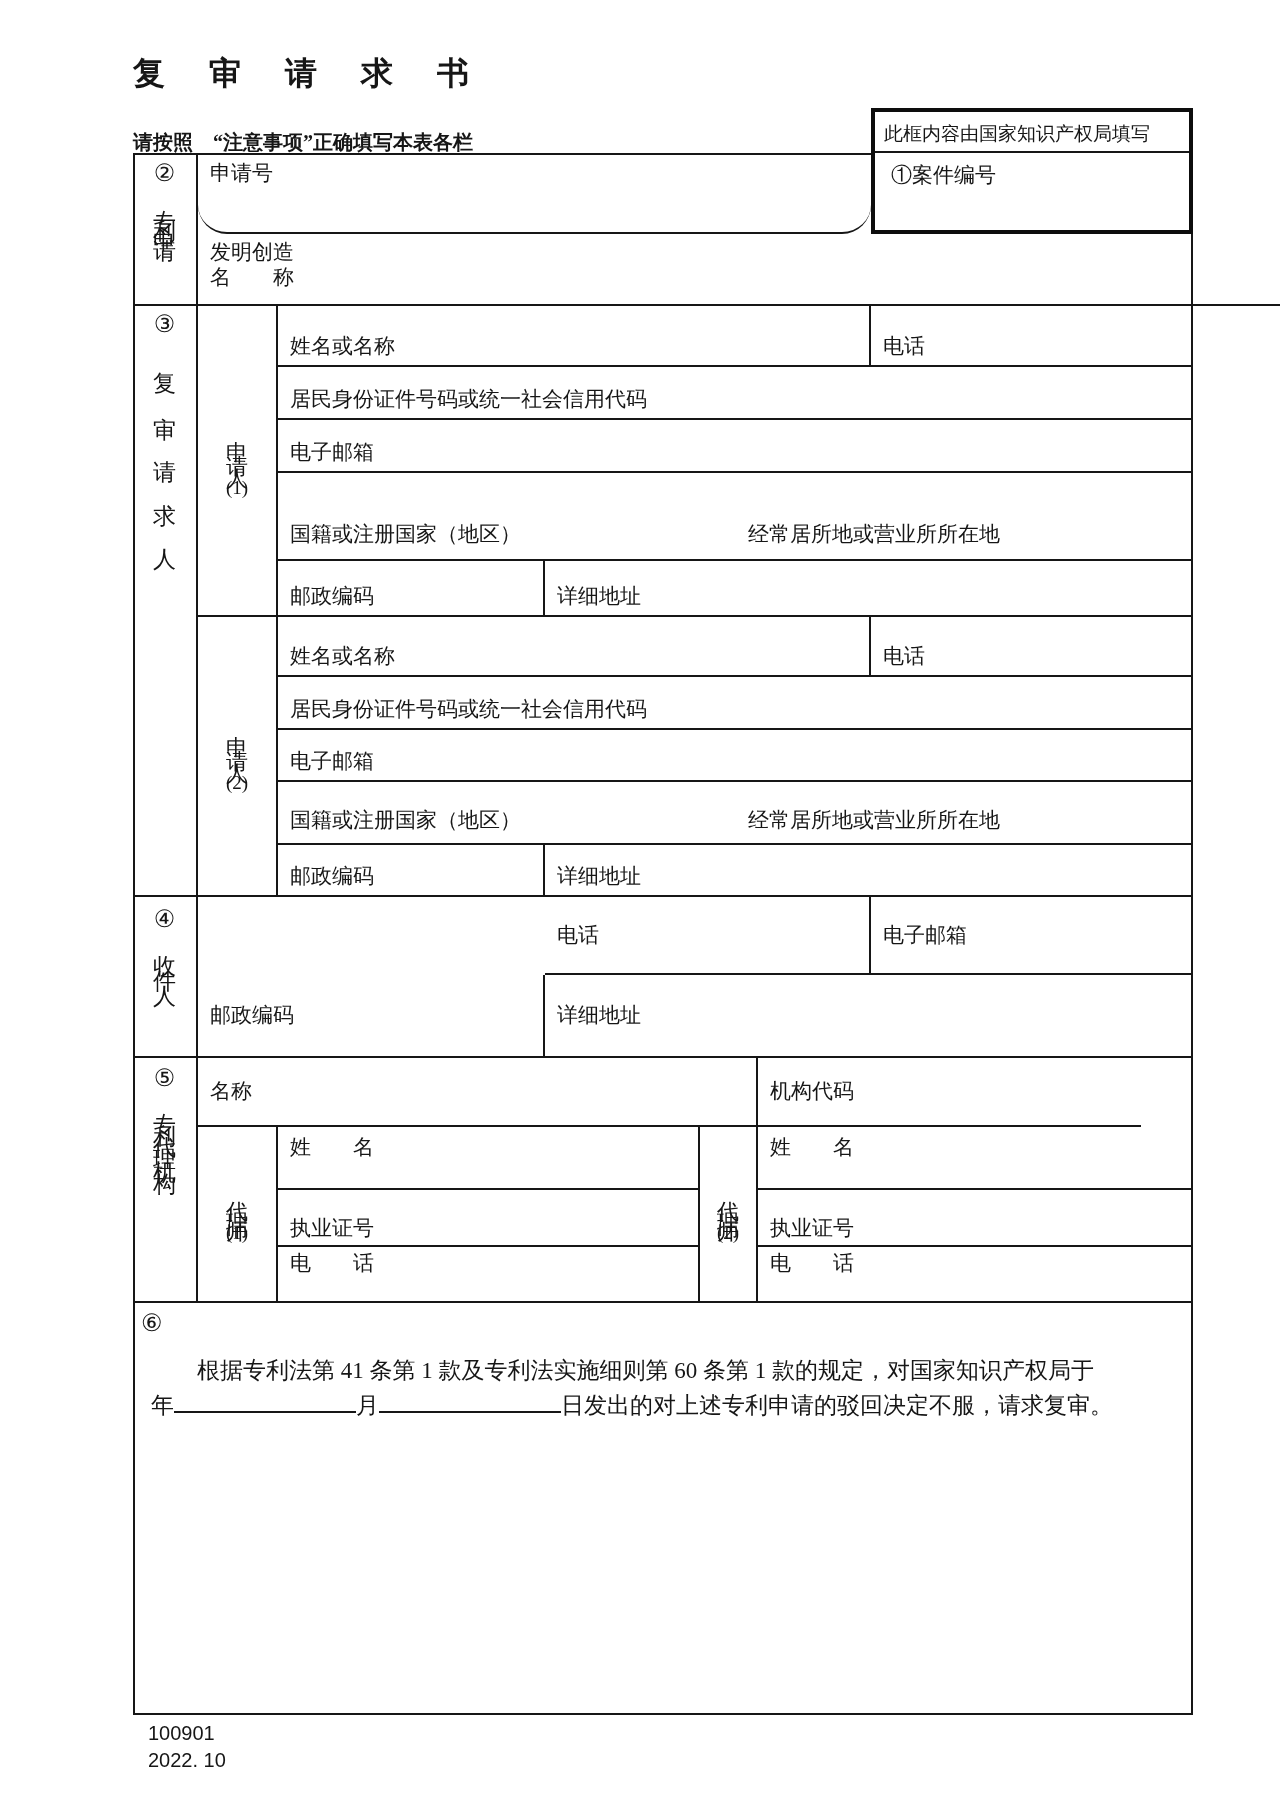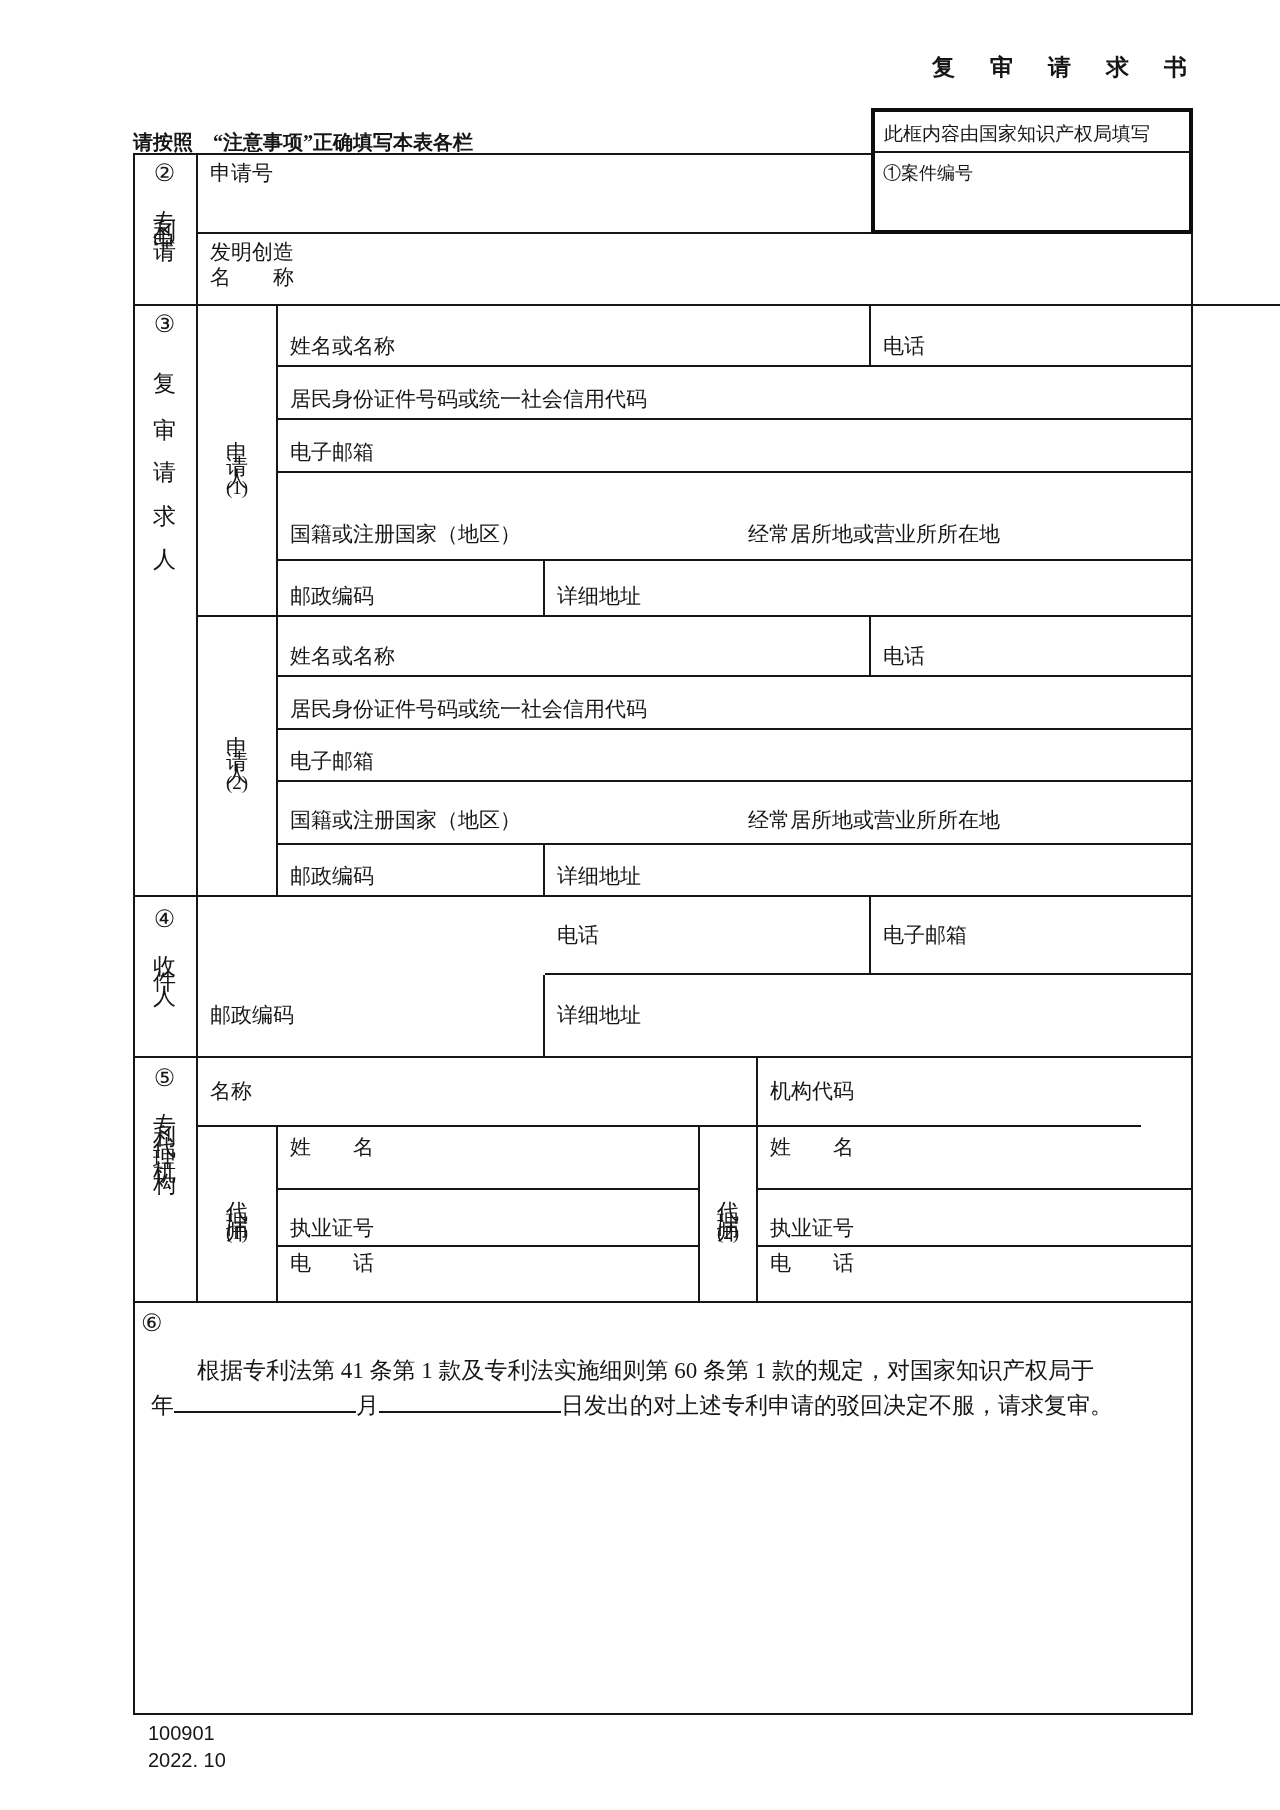--- a/index.html
+++ b/index.html
@@ -5,21 +5,21 @@
   * { margin:0; padding:0; box-sizing:border-box; }
   html,body { background:#e8e8e8; }
   .page {
     position:relative; width:1280px; height:1810px; margin:0 auto;
     background:#ffffff; color:#161616;
     font-family:"Liberation Serif", "DejaVu Serif", serif;
     overflow:hidden;
   }
   .title {
     position:absolute; left:133px; top:52px; width:1060px;
-    text-align:right; font-size:23px; font-weight:700; letter-spacing:6px;
+    text-align:left; font-size:32px; font-weight:700; letter-spacing:6px;
   }
   .subtitle {
     position:absolute; left:133px; top:102px;
     font-size:20px; font-weight:700;margin-top:27px;
   }
   
   .form-table { position:absolute; left:133px; top:153px; width:1060px; height:1562px; }
   .tborder { position:absolute; left:0; top:0; width:1060px; height:1562px;
              border:2px solid #161616; pointer-events:none; }
   .cell { position:absolute; display:flex; align-items:flex-end;
@@ -33,21 +33,21 @@
           font-size:23px; }
   .side .num { font-size:24px; }
   .vtext { writing-mode:vertical-rl; text-orientation:upright; }
   
   .official-box {
     position:absolute; left:871px; top:108px; width:322px; height:126px;
     border:4px solid #0d0d0d; background:#fff;
   }
   .official-box .hdr { height:41px; border-bottom:2px solid #161616;
     font-size:19px; padding:9px 0 17px 9px; }
-  .official-box .case { font-size:18px; padding:8px 0 0 8px; }
+  .official-box .case { font-size:21px; padding:8px 0 0 16px; }
   
   .sec6-num { position:absolute; left:8px; top:6px; font-size:24px; }
   .review-text { position:absolute; left:18px; right:24px; top:50px;
     font-size:23px; line-height:35px; }
   .review-text .l1 { text-indent:2em; }
   .blank { display:inline-block; width:182px; height:23px;
            border-bottom:2px solid #161616; }
   .footer { position:absolute; left:148px; top:1720px;
     font-family:"Liberation Sans", "DejaVu Sans", sans-serif;
     font-size:20px; line-height:27px; }
@@ -60,21 +60,21 @@
   <div class="title">复　审　请　求　书</div>
   <div class="subtitle">请按照　“注意事项”正确填写本表各栏</div>
 
   <div class="form-table">
 
     <div class="side br bb" style="left:0;top:0;width:65px;height:153px;padding-top:6px;">
       <span class="num">②</span>
       <span class="vtext" style="letter-spacing:10px;margin-top:4px;">专利申请</span>
     </div>
 
-    <div class="cell top bb" style="left:65px;top:0;width:673px;height:81px;">
+    <div class="cell top bb" style="left:65px;top:0;width:673px;height:81px;border-radius:29px;">
       <span>申请号</span>
     </div>
 
     <div class="cell top bb" style="left:65px;top:81px;width:1178px;height:72px;padding-top:6px;">
       <span>
         <span style="display:block;">发明创造</span>
         <span style="display:block;text-align:right;">名　　称</span>
       </span>
     </div>
 

